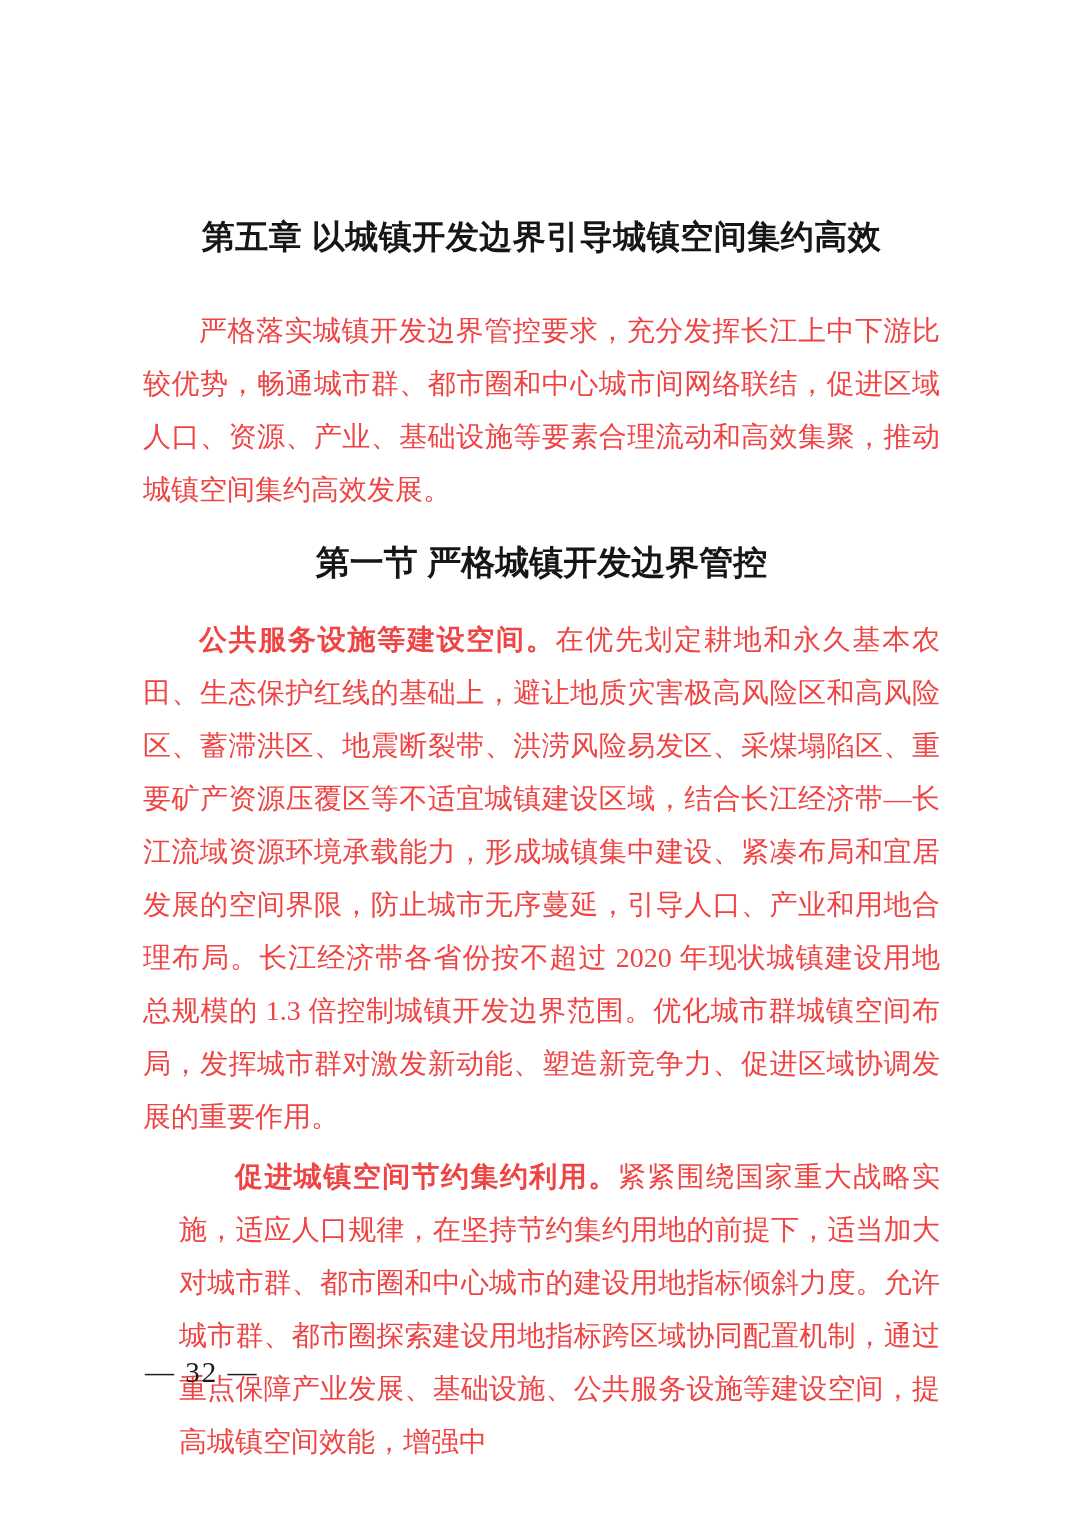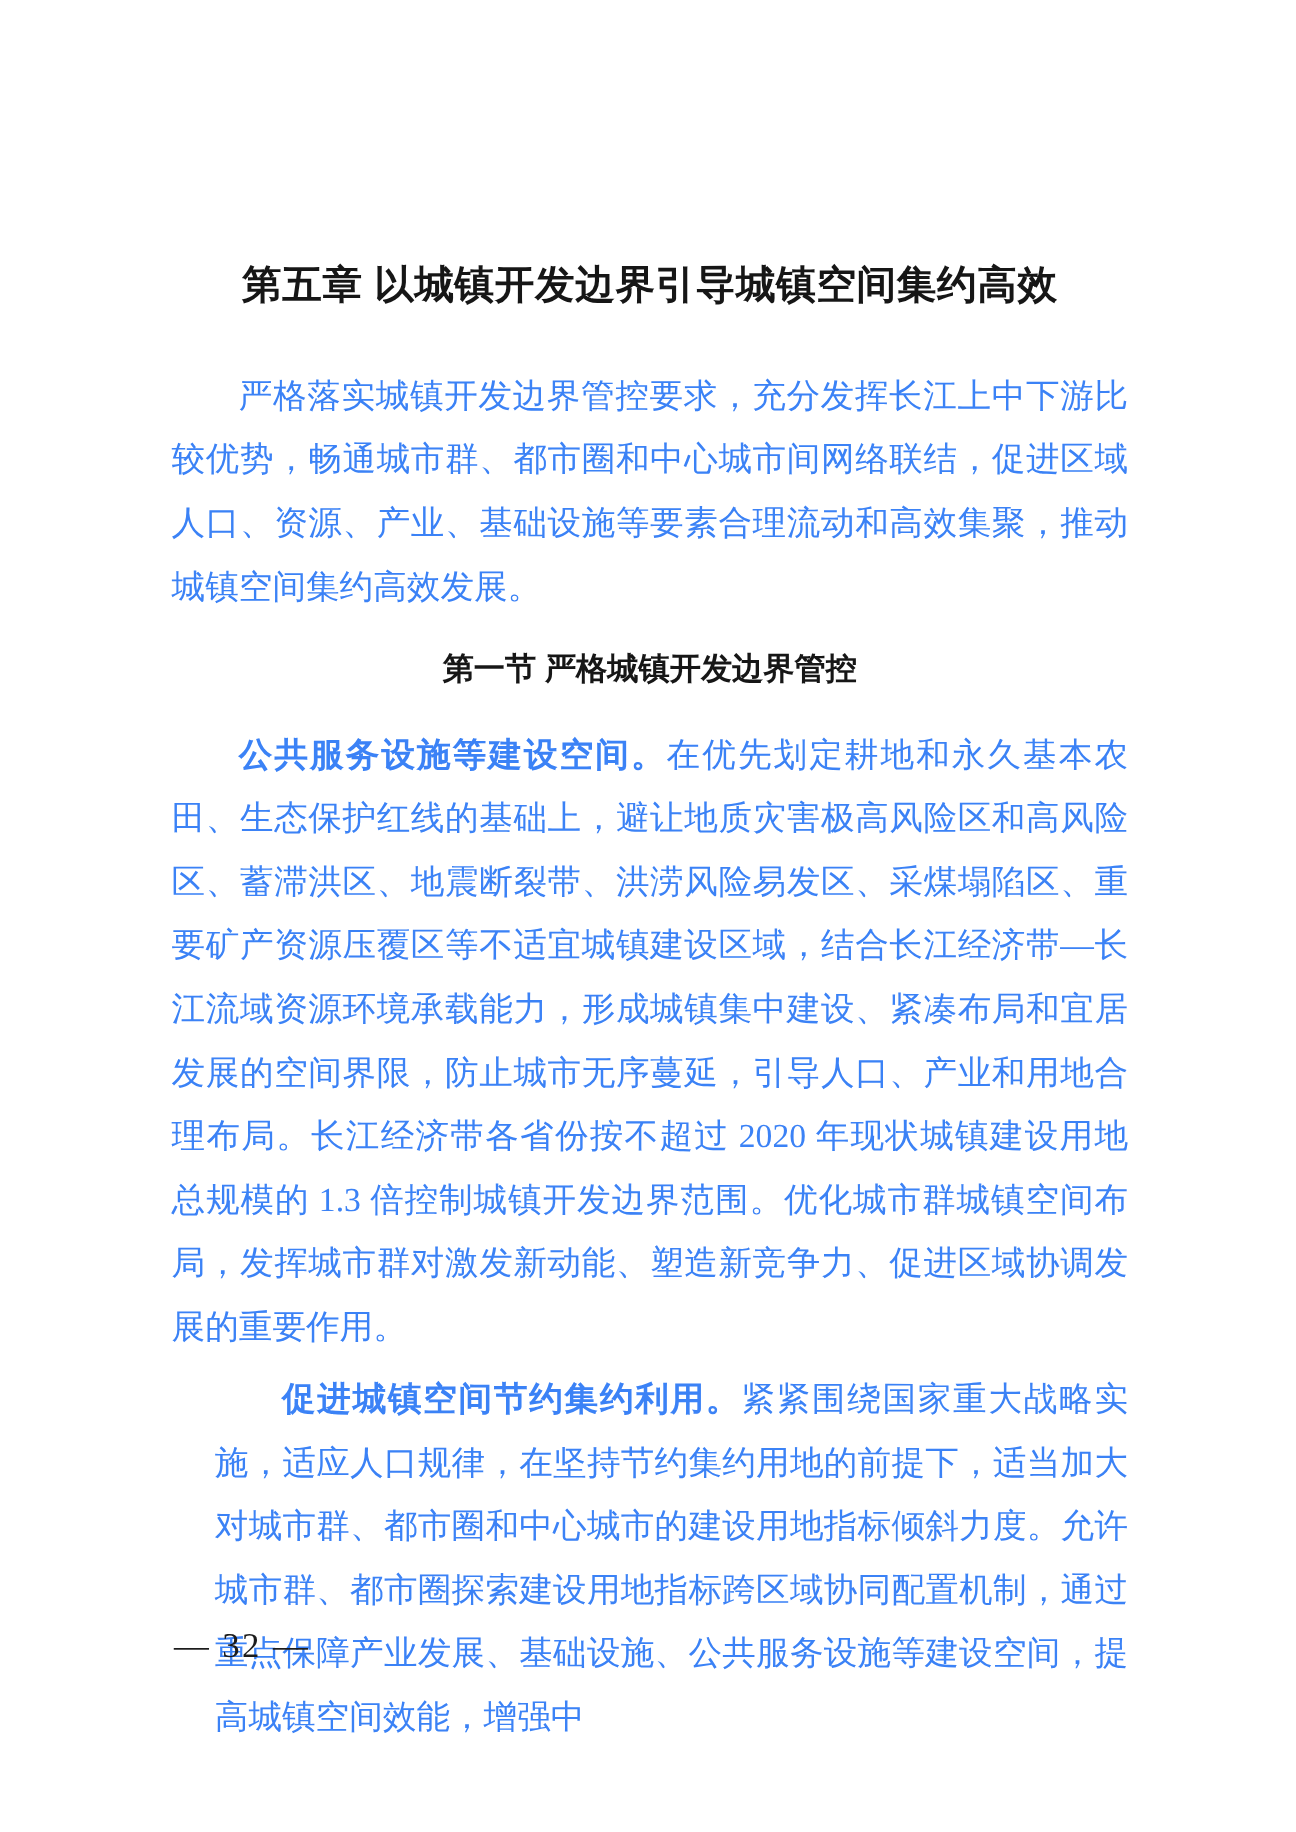--- a/index.html
+++ b/index.html
@@ -38,32 +38,32 @@
     letter-spacing: 0.5px;
     color: #161616;
   }
   p.body-para {
     margin: 0;
     font-size: 28px;
     line-height: 53px;
     text-align: justify;
     text-justify: inter-character;
     text-indent: 2em;
-    color: #3b82f6;
+    color: #ef4444;
     word-break: normal;
   }
   p.intro {
     margin-top: 47px;
   }
   .section-title {
     margin: 26px 0 0 0;
     text-align: center;
     font-family: "Liberation Sans", "DejaVu Sans", sans-serif;
     font-weight: 700;
-    font-size: 26px;
+    font-size: 34px;
     line-height: 1.2;
     color: #161616;
   }
   p.para-1 {
     margin-top: 30px;
   }
   p.para-2 {
     margin-top: 7px;
     margin-left: 36px;
   }

